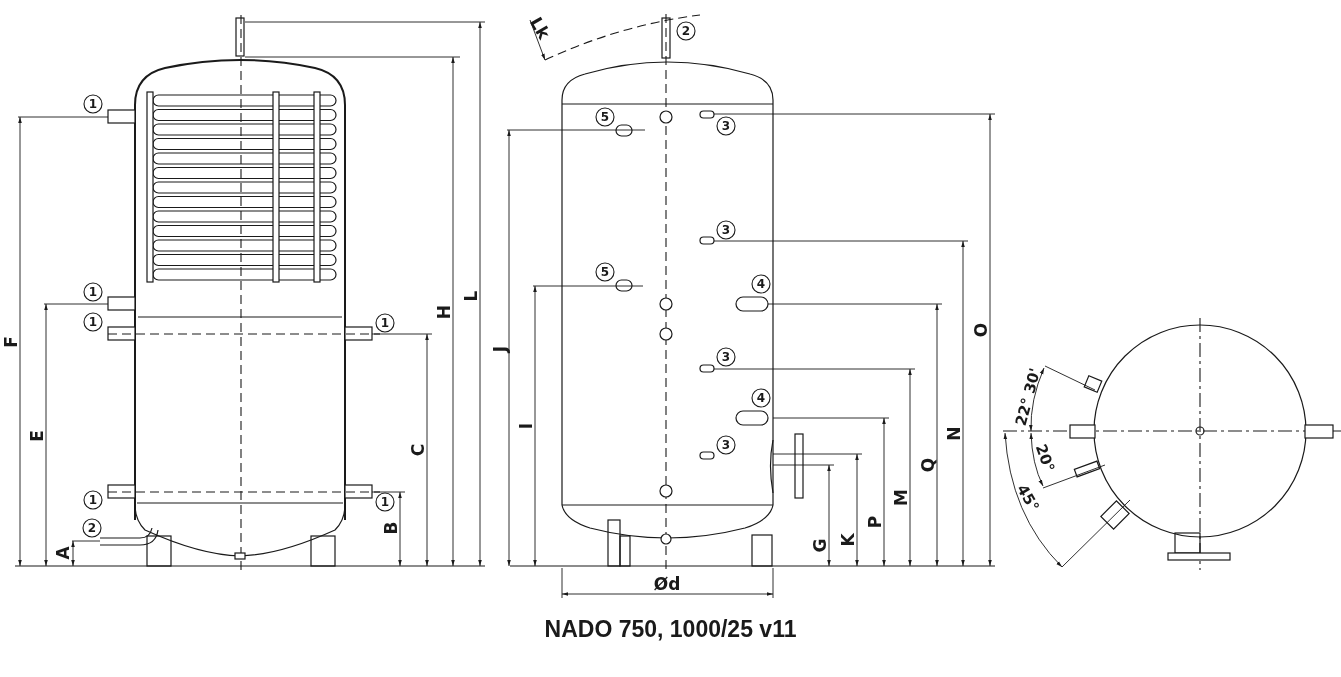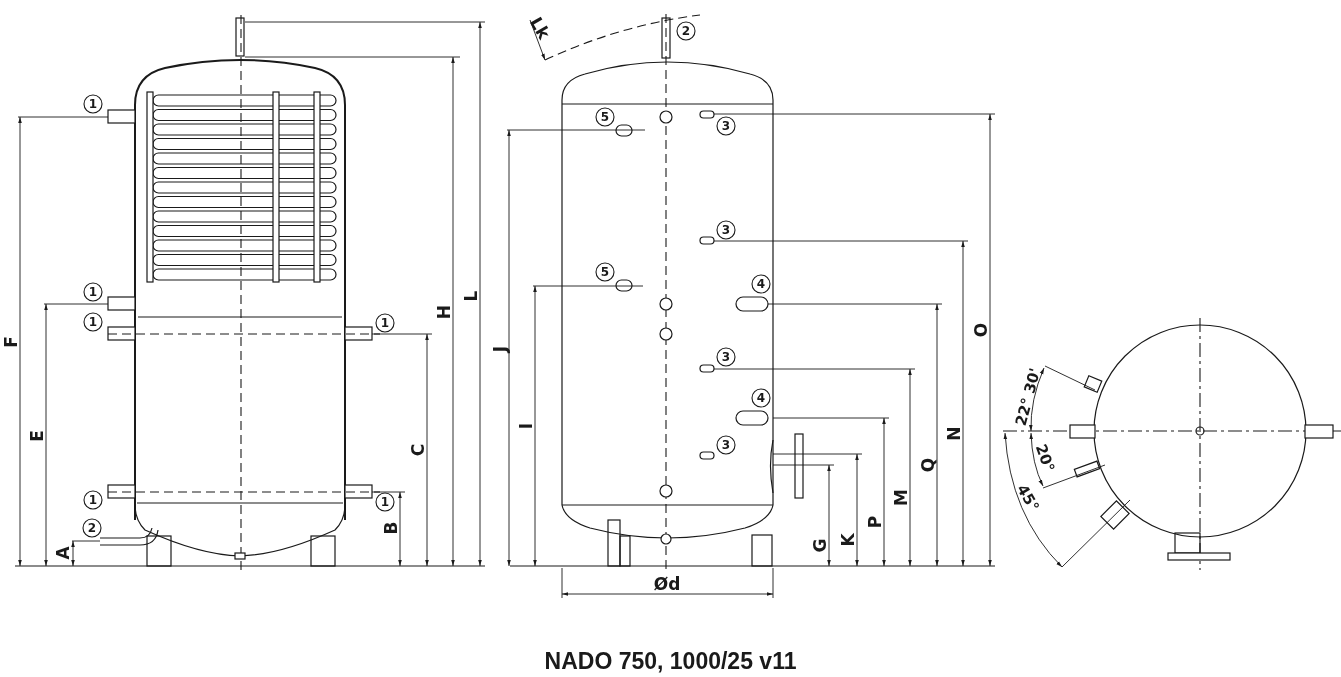--- a/index.html
+++ b/index.html
@@ -8,21 +8,21 @@
   .ln { stroke: #1a1a1a; stroke-width: 1.2; fill: none; }
   .thk { stroke: #1a1a1a; stroke-width: 2; fill: none; }
   .thin { stroke: #1a1a1a; stroke-width: 0.9; fill: none; }
   .dash { stroke: #1a1a1a; stroke-width: 1.1; fill: none; stroke-dasharray: 9 5; }
   .dashdot { stroke: #1a1a1a; stroke-width: 1.1; fill: none; stroke-dasharray: 14 4 3 4; }
   .fillw { fill: #ffffff; stroke: #1a1a1a; stroke-width: 1.2; }
   .bub circle { fill: #ffffff; stroke: #1a1a1a; stroke-width: 1.1; }
   .bub text { font-family: "DejaVu Sans", sans-serif; font-size: 12px; font-weight: bold; fill: #1a1a1a; text-anchor: middle; dominant-baseline: central; }
   .dimlbl { font-family: "DejaVu Sans", sans-serif; font-size: 17px; font-weight: bold; fill: #1a1a1a; text-anchor: middle; dominant-baseline: central; }
   .anglbl { font-family: "DejaVu Sans", sans-serif; font-size: 15px; font-weight: bold; fill: #1a1a1a; text-anchor: middle; dominant-baseline: central; }
-  .caption { position: absolute; left: 0; width: 1341px; top: 648px; text-align: center; font-family: "Liberation Sans", sans-serif; font-weight: bold; font-size: 23px; color: #1a1a1a; }
+  .caption { position: absolute; left: 0; width: 1341px; top: 616px; text-align: center; font-family: "Liberation Sans", sans-serif; font-weight: bold; font-size: 23px; color: #1a1a1a; }
 </style>
 </head>
 <body>
 
 <svg width="1341" height="677" viewBox="0 0 1341 677">
   <defs>
     <marker id="ar" viewBox="0 0 10 10" refX="10" refY="5" markerWidth="7" markerHeight="7" orient="auto-start-reverse">
       <path d="M0,2 L10,5 L0,8 z" fill="#1a1a1a"></path>
     </marker>
   </defs>

